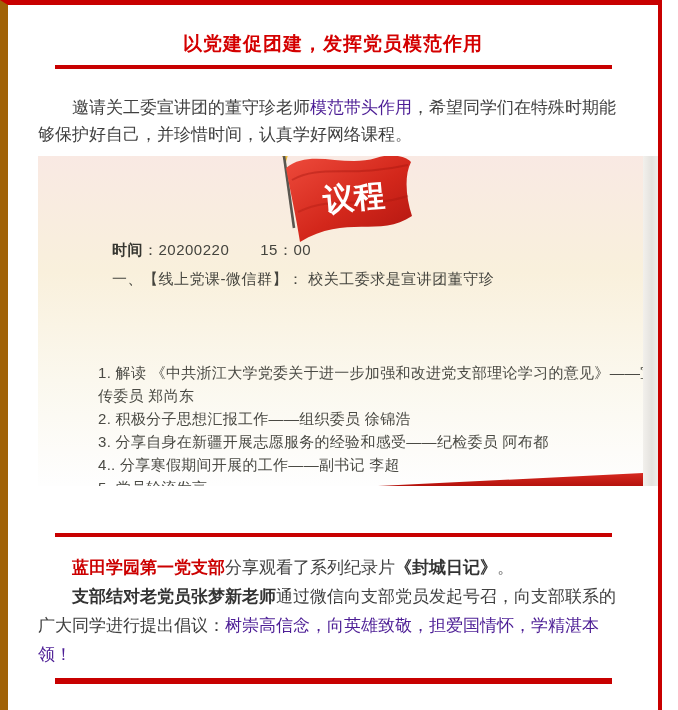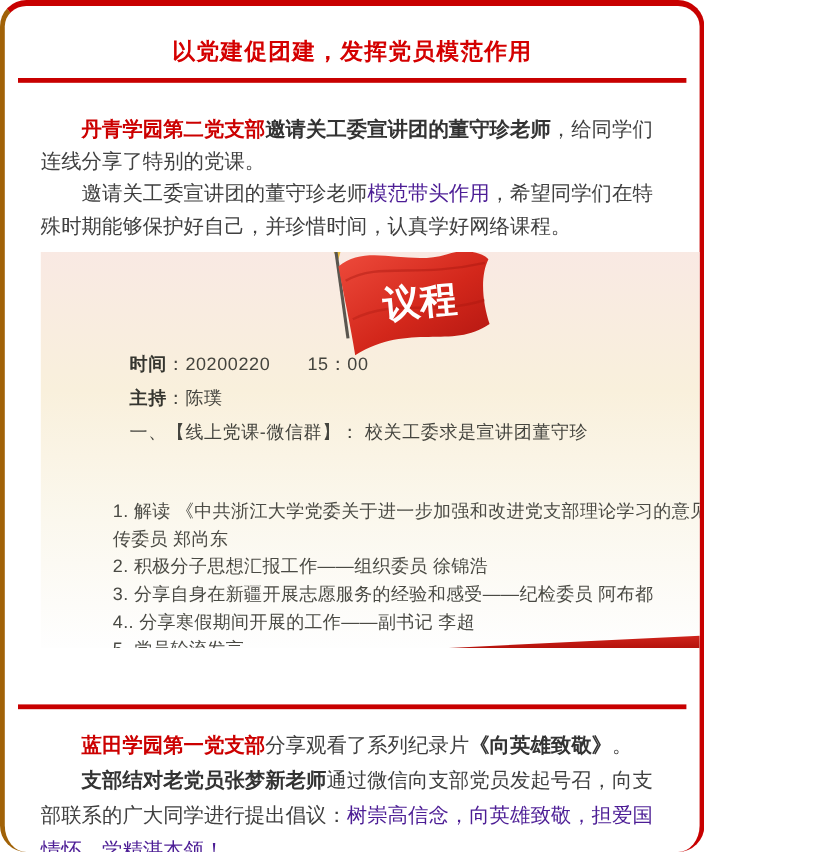--- a/index.html
+++ b/index.html
@@ -1,21 +1,21 @@
 <!DOCTYPE html>
 <html><head>
 <meta charset="utf-8">
 <style>
   * { margin:0; padding:0; box-sizing:border-box; }
   html,body { background:#ffffff; }
   body { font-family:"Liberation Sans","DejaVu Sans",sans-serif; }
   .page {
-    position:relative; width:587px; height:710px; overflow:hidden;
+    position:relative; width:662px; height:710px; overflow:hidden;
     background:#ffffff;
-    border-top:5px solid #c80000; border-left:4px solid #a16207; border-right:4px solid #c80000;border-radius:22px;
+    border-top:5px solid #c80000; border-left:8px solid #a16207; border-right:4px solid #c80000;
   }
   .article-title {
     margin-top:28px; text-align:center;
     font-size:19px; line-height:22px; font-weight:bold; color:#d40000;
     letter-spacing:1px;
   }
   .divider { width:557px; height:4px; background:#c80000; margin:0 auto; }
   .divider.d1 { margin-top:10px; }
   .divider.d2 { margin-top:47px; }
   .divider.d3 { margin-top:9px; height:6px; }
@@ -53,21 +53,20 @@
 </style>
 </head>
 <body>
 
 <div class="page">
 
   <h1 class="article-title">以党建促团建，发挥党员模范作用</h1>
   <div class="divider d1"></div>
 
   <div class="intro">
-    <p><span class="red-bold">丹青学园第二党支部</span><span class="bold">邀请关工委宣讲团的董守珍老师</span><span>，给同学们连线分享了特别的党课。</span></p>
     <p><span>邀请关工委宣讲团的董守珍老师</span><span class="red-inline">模范带头作用</span><span>，希望同学们在特殊时期能够保护好自己，并珍惜时间，认真学好网络课程。</span></p>
   </div>
 
   <div class="agenda-image">
     <svg class="flag-svg" width="172" height="110" viewBox="0 0 172 110">
       <defs>
         <linearGradient id="flagGrad" x1="0" y1="0" x2="1" y2="1">
           <stop offset="0" stop-color="#ee4b3c"></stop>
           <stop offset="0.55" stop-color="#d3271b"></stop>
           <stop offset="1" stop-color="#b01510"></stop>
@@ -77,38 +76,37 @@
       <polygon points="34,6 40,5 38,12" fill="#e8b93c"></polygon>
       <line x1="36" y1="6" x2="46" y2="78" stroke="#5a564f" stroke-width="2.6"></line>
       <path d="M38,18 C62,-2 96,18 128,8 C146,2 160,8 163,12 C156,26 158,48 164,66 C132,88 98,64 52,92 C48,66 42,40 38,18 Z" fill="url(#flagGrad)"></path>
       <path d="M44,30 C72,14 102,28 160,15" fill="none" stroke="#9c120c" stroke-width="2" opacity="0.35"></path>
       <path d="M50,62 C86,44 116,60 160,46" fill="none" stroke="#9c120c" stroke-width="2" opacity="0.28"></path>
       <text x="106" y="58" text-anchor="middle" font-size="31" font-weight="bold" fill="#ffffff" transform="rotate(-5 106 48)" style="font-family:'Liberation Sans',sans-serif;">议程</text>
     </svg>
 
     <div class="img-meta">
       <div><span class="lbl">时间</span><span>：20200220　　15：00</span></div>
-      <div><span class="lbl">主持</span><span>：陈璞</span></div>
       <div>一、【线上党课-微信群】： 校关工委求是宣讲团董守珍</div>
     </div>
 
     <div class="img-list">
       <div>1.  解读 《中共浙江大学党委关于进一步加强和改进党支部理论学习的意见》——宣传委员 郑尚东</div>
       <div>2.  积极分子思想汇报工作——组织委员  徐锦浩</div>
       <div>3.  分享自身在新疆开展志愿服务的经验和感受——纪检委员 阿布都</div>
       <div>4.. 分享寒假期间开展的工作——副书记 李超</div>
       <div>5.  党员轮流发言</div>
     </div>
 
     <div class="red-wedge"></div>
     <div class="agenda-edge"></div>
   </div>
 
   <div class="divider d2"></div>
 
   <div class="outro">
-    <p><span class="red-bold">蓝田学园第一党支部</span><span>分享观看了系列纪录片</span><span class="bold">《向英雄致敬》</span><span>。</span></p>
+    <p><span class="red-bold">蓝田学园第一党支部</span><span>分享观看了系列纪录片</span><span class="bold">《封城日记》</span><span>。</span></p>
     <p><span class="bold">支部结对老党员张梦新老师</span><span>通过微信向支部党员发起号召，向支部联系的广大同学进行提出倡议：</span><span class="red-inline">树崇高信念，向英雄致敬，担爱国情怀，学精湛本领！</span></p>
   </div>
 
   <div class="divider d3"></div>
 
 </div>
 
 </body></html>

